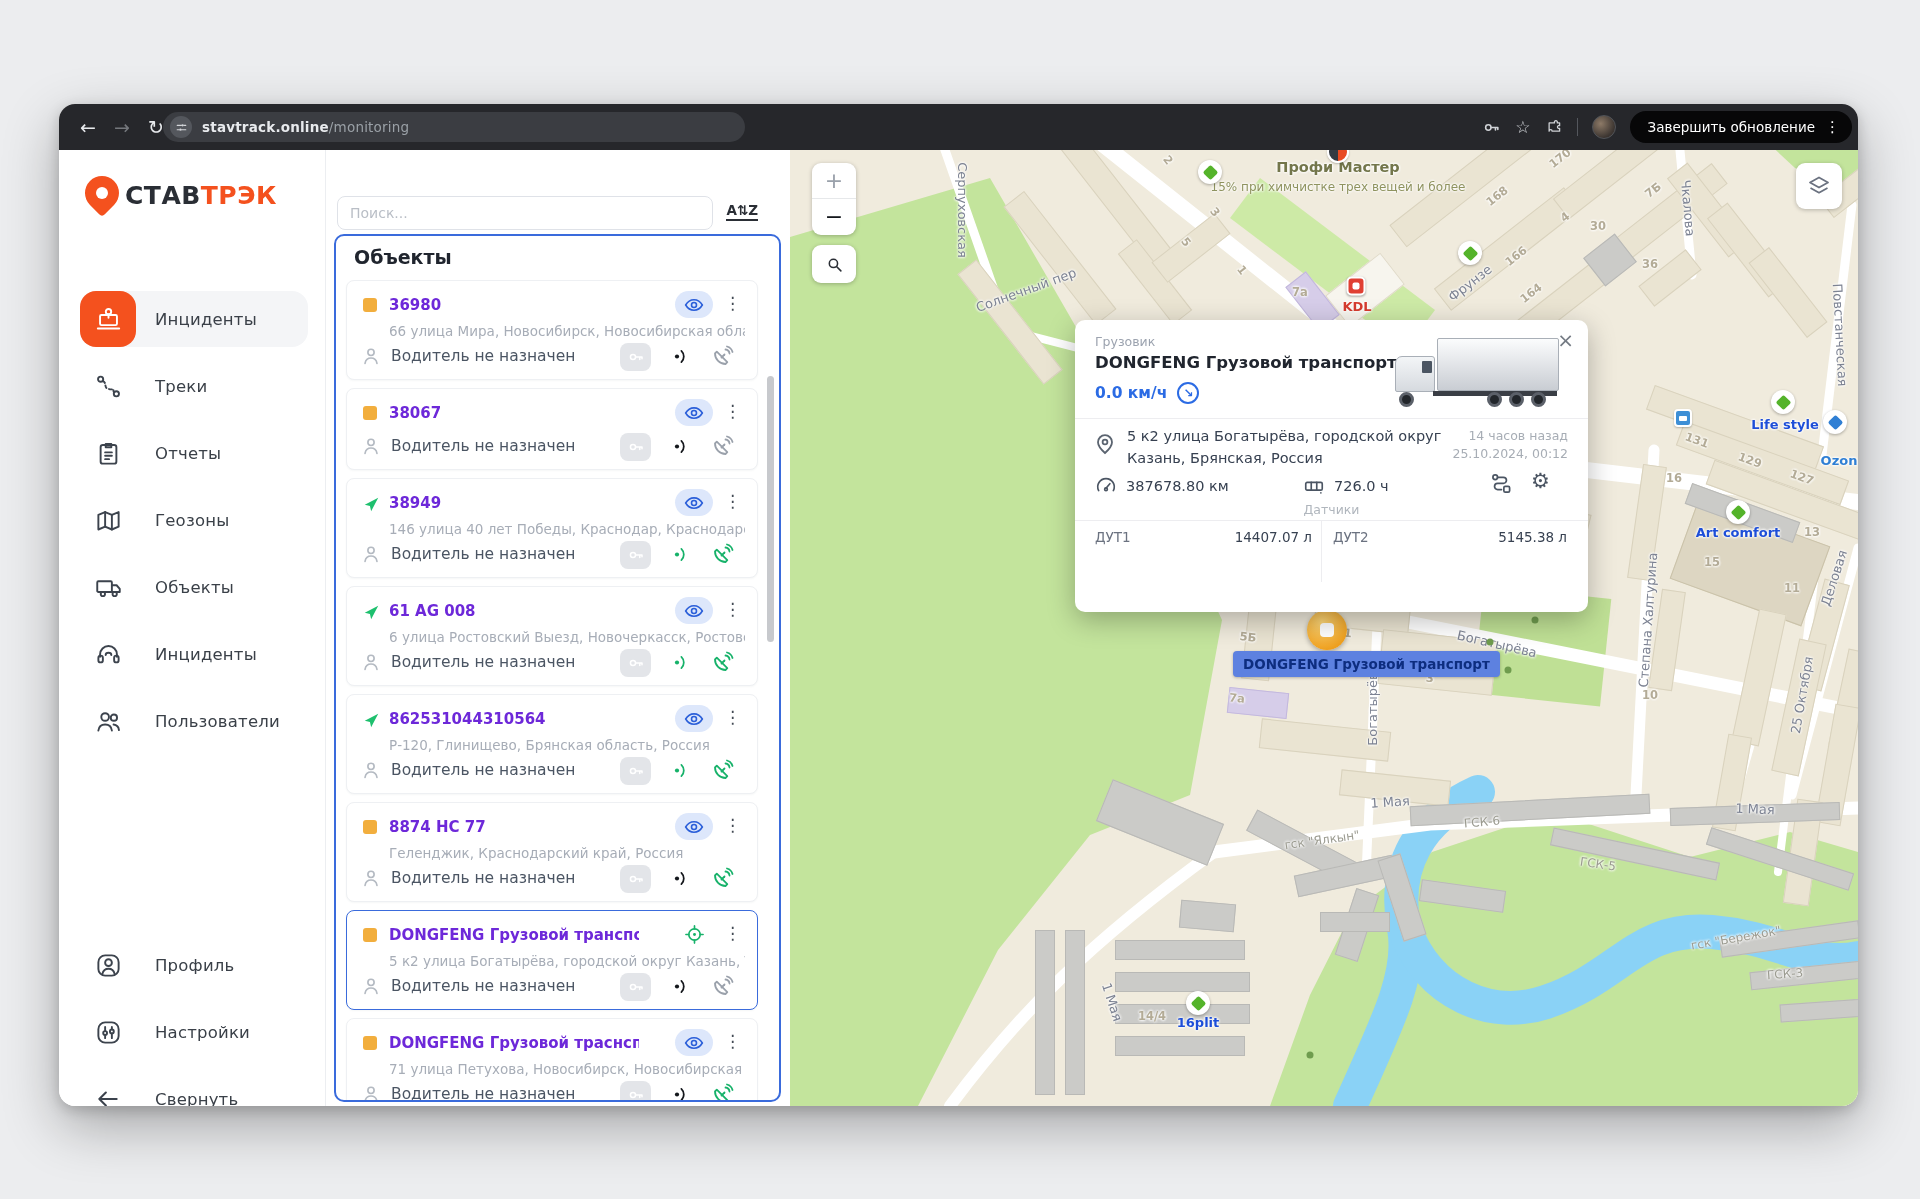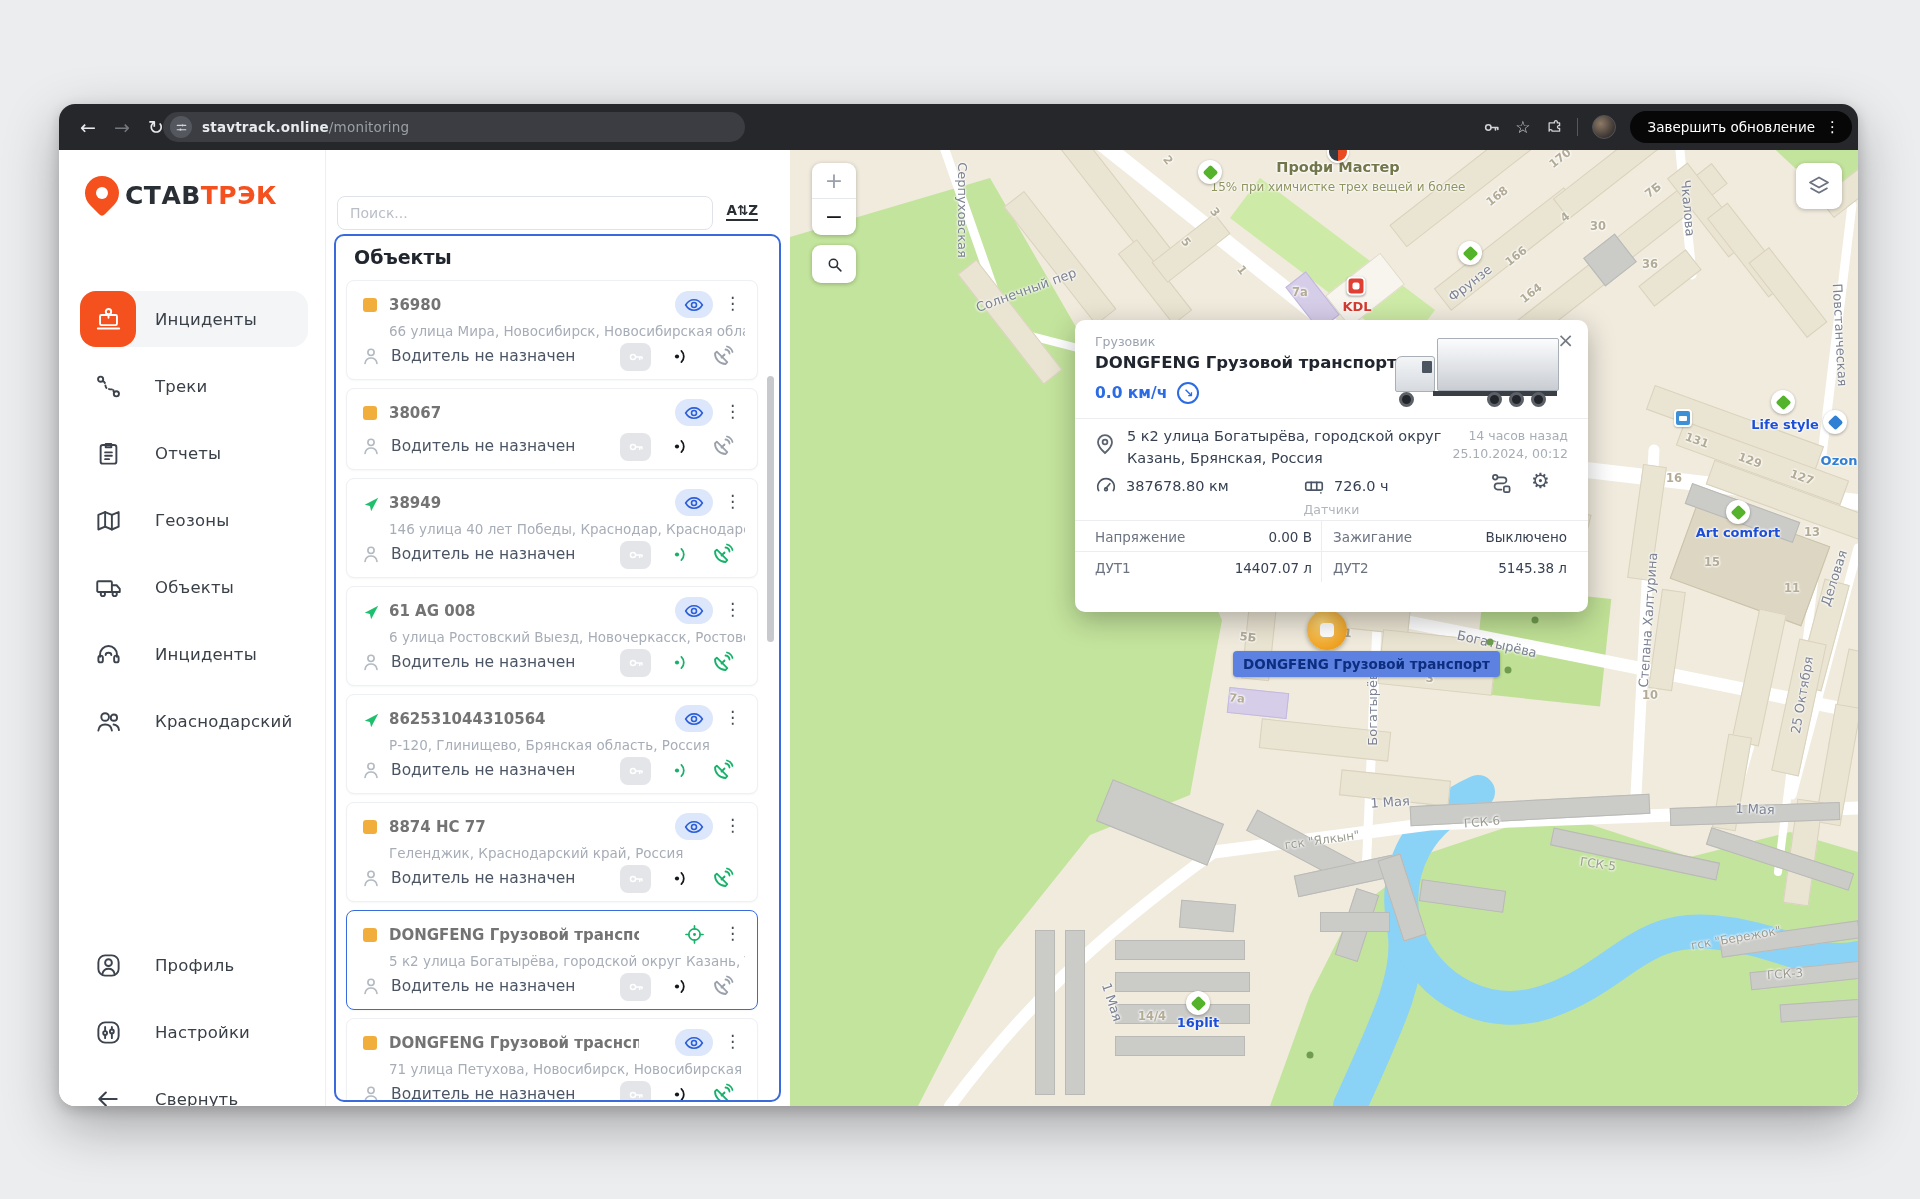--- a/index.html
+++ b/index.html
@@ -56,21 +56,21 @@
   .objbox { position:absolute; left:8px; top:84px; width:447px; height:868px; border:2px solid #3a6bdc; border-radius:10px; overflow:hidden; background:#fff; }
   .objtitle { position:absolute; left:18px; top:10px; font-size:19px; font-weight:bold; color:#20252e; }
   .cards { position:absolute; left:0; top:42px; width:100%; height:824px; overflow:hidden; }
   .card { position:absolute; left:10px; width:412px; background:#fff; border:1px solid #eef0f3; border-radius:8px;
           box-shadow:0 1px 2px rgba(30,40,60,.04); }
   .card.selected { border:1.5px solid #3a6bdc; }
   .c-row1 { position:absolute; left:0; top:10px; width:100%; height:28px; }
   .c-marker { position:absolute; left:16px; top:7px; }
   .sqmark { width:14px; height:14px; border-radius:3px; background:#f2ae3d; }
   .navmark { color:#1ec06e; }
-  .c-name { position:absolute; left:42px; top:5px; font-size:15px; font-weight:bold; color:#737373; max-width:250px; white-space:nowrap; overflow:hidden; }
+  .c-name { position:absolute; left:42px; top:5px; font-size:15px; font-weight:bold; color:#6d28d9; max-width:250px; white-space:nowrap; overflow:hidden; }
   .c-eye { position:absolute; right:44px; top:0; width:38px; height:27px; border-radius:14px; background:#dde7fb; display:flex; align-items:center; justify-content:center; color:#2b5fd9; cursor:pointer; }
   .c-target { position:absolute; right:44px; top:0; width:38px; height:27px; display:flex; align-items:center; justify-content:center; color:#17b26a; cursor:pointer; }
   .c-kebab { position:absolute; right:16px; top:2px; font-size:17px; color:#434a54; cursor:pointer; }
   .c-addr { position:absolute; left:42px; top:42px; width:356px; font-size:13.5px; color:#a7adb7; white-space:nowrap; overflow:hidden; }
   .c-row3 { position:absolute; left:0; width:100%; height:30px; }
   .c-person { position:absolute; left:13px; top:2px; color:#b4bac2; }
   .c-driver { position:absolute; left:44px; top:4px; font-size:15.5px; color:#4b5563; font-weight:500; }
   .c-keybadge { position:absolute; right:106px; top:0; width:31px; height:28px; border-radius:8px; background:#e3e5e9; display:flex; align-items:center; justify-content:center; color:#fff; }
   .c-conn { position:absolute; right:66px; top:3px; }
   .c-sat { position:absolute; right:22px; top:1px; }
@@ -408,21 +408,21 @@
               </svg>
             </span>
             <span class="nav-label">Инциденты</span>
           </div>
           <div class="nav-item" style="top: 543px;">
             <span class="tile">
               <svg width="27" height="27">
                 <use href="#ic-users"></use>
               </svg>
             </span>
-            <span class="nav-label">Краснодарский</span>
+            <span class="nav-label">Пользователи</span>
           </div>
         </div>
       <div id="nav-footer">
           <div class="nav-item" style="top: 787px;">
             <span class="tile">
               <svg width="27" height="27">
                 <use href="#ic-profile"></use>
               </svg>
             </span>
             <span class="nav-label">Профиль</span>
@@ -971,26 +971,20 @@
             </svg>
             <span>726.0 ч</span>
         </div>
         <span class="pp-ic" style="left:414px"><svg width="23" height="23">
               <use href="#ic-share"></use>
             </svg></span>
         <span class="pp-ic" style="left:456px; top:149px; font-size:21px">⚙</span>
         <div class="pp-sens-title">Датчики</div>
         <div class="sgrid">
           <div class="srow">
-            <span class="scell-l" style="left:20px">Напряжение</span>
-            <span class="scell-v" style="left:140px; width:97px">0.00 В</span>
-            <span class="scell-l" style="left:258px">Зажигание</span>
-            <span class="scell-v" style="left:392px; width:100px">Выключено</span>
-          </div>
-          <div class="srow">
             <span class="scell-l" style="left:20px">ДУТ1</span>
             <span class="scell-v" style="left:140px; width:97px">14407.07 л</span>
             <span class="scell-l" style="left:258px">ДУТ2</span>
             <span class="scell-v" style="left:392px; width:100px">5145.38 л</span>
           </div>
         </div>
         <div class="svdiv"></div>
       </div>
     </div>
   </div>

